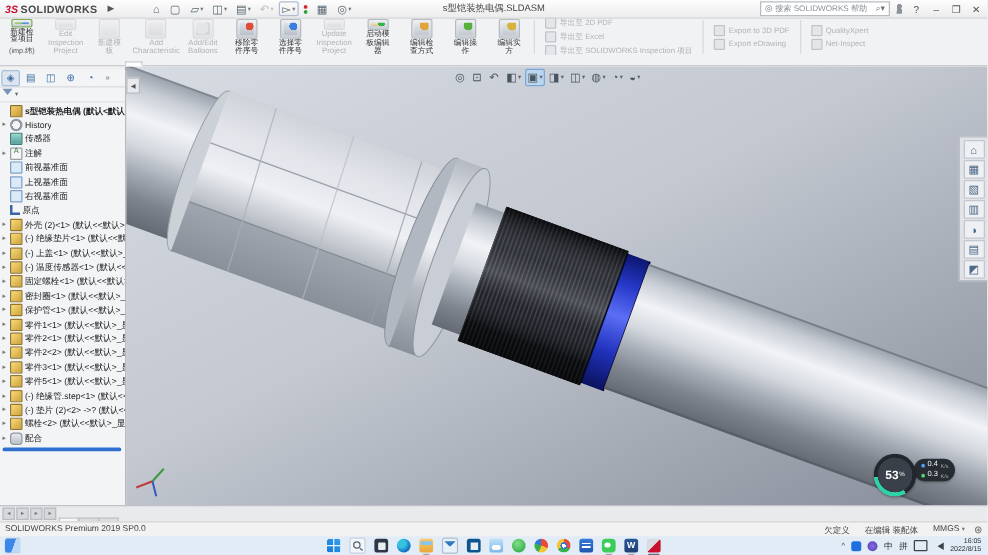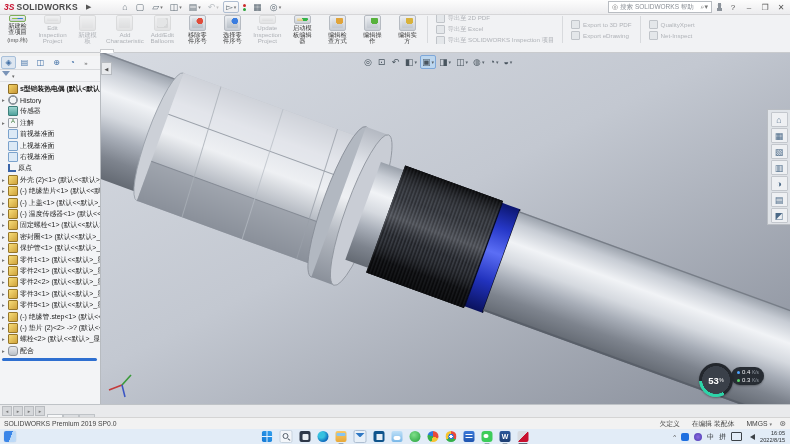--- a/index.html
+++ b/index.html
@@ -212,20 +212,21 @@
       </button>
       <button class="qbtn" style="background:none">
         <span>▦</span>
         <span class="car"></span>
       </button>
       <button class="qbtn" style="background:none">
         <span>◎</span>
         <span class="car">▾</span>
       </button>
   </div>
+  <div class="doc-title">s型铠装热电偶.SLDASM</div>
   <div class="tb-right">
     <div class="searchbox">
       <span class="sico">◎</span>
       <span>搜索 SOLIDWORKS 帮助</span>
       <span class="sico" style="margin-left:auto">⌕▾</span>
     </div>
     <span class="person"></span>
     <span class="winbtn">?</span>
     <span class="winbtn">–</span>
     <span class="winbtn">❐</span>

